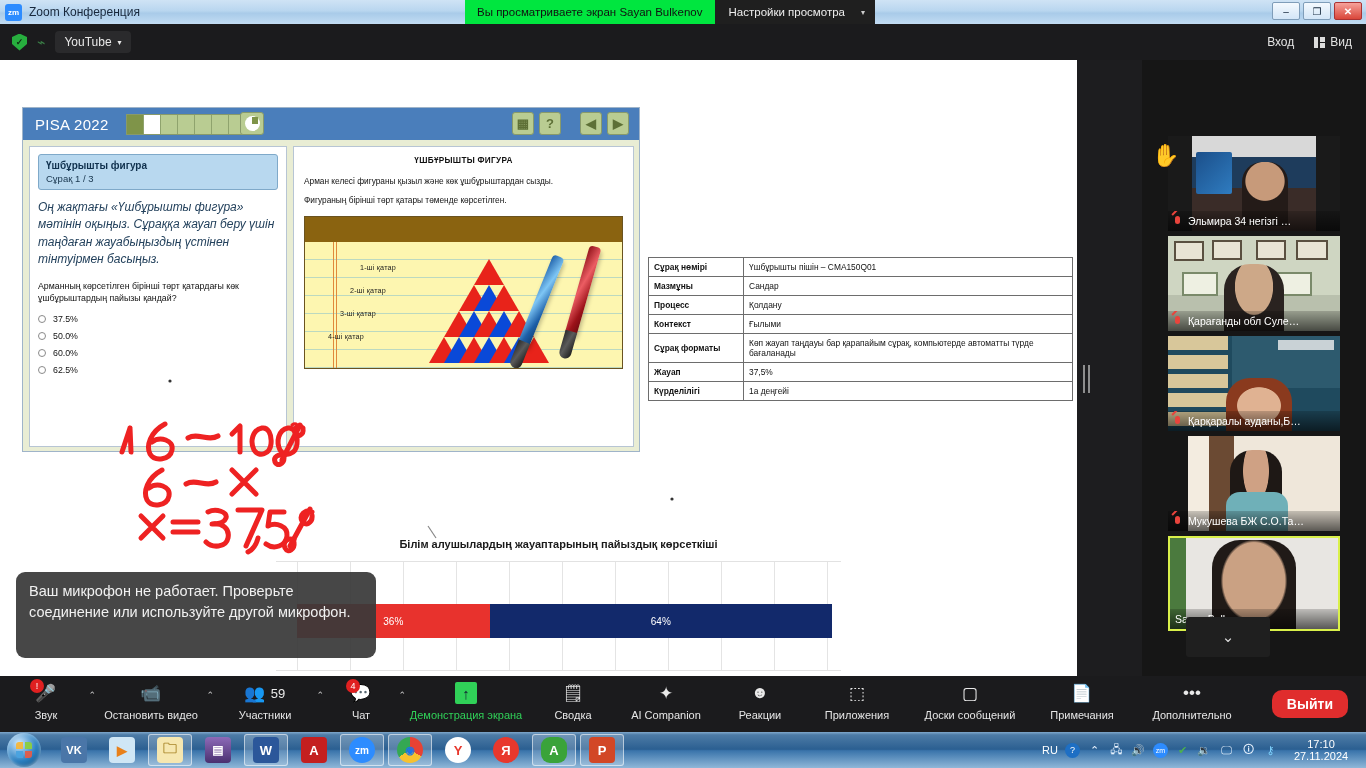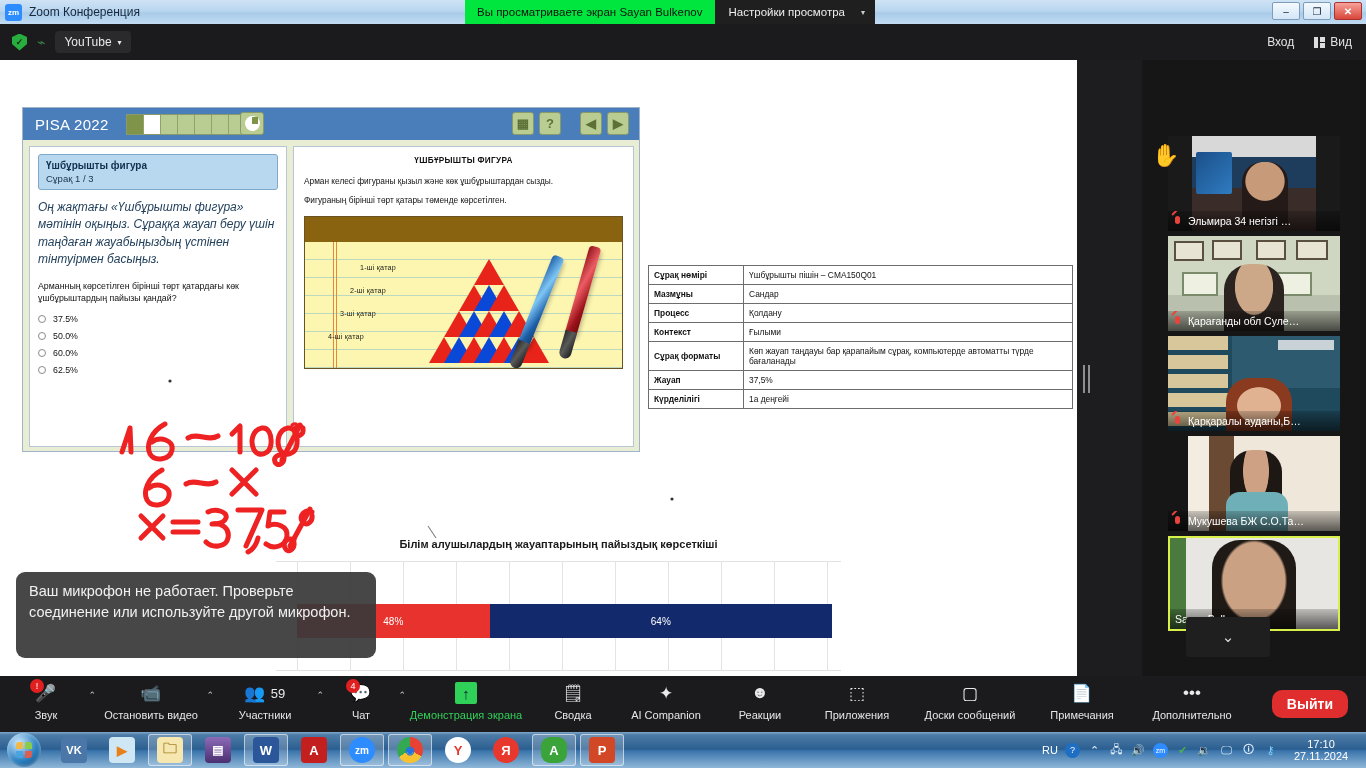--- a/index.html
+++ b/index.html
@@ -146,21 +146,21 @@
   .pen.red {
     left: 272px; top: 28px; width: 12px; height: 92px;
     background: linear-gradient(105deg,#8e1118,#ec5d63 40%,#9c1219 75%,#6d0a10);
     transform: rotate(16deg); box-shadow: 2px 3px 4px rgba(0,0,0,.25);
   }
   .pen.red::after { content:""; position:absolute; left:0; bottom:-24px; width:12px; height:28px;
     background: linear-gradient(105deg,#2b2b2b,#5a5a5a 45%,#1a1a1a); border-radius: 0 0 6px 6px;}
 
   
   .infotable {
-    position: absolute; left: 648px; top: 205px; width: 425px;
+    position: absolute; left: 648px; top: 197px; width: 425px;
     border-collapse: collapse; font-size: 8.4px; background:#fff;
   }
   .infotable td { border: 1px solid #6d6d6d; padding: 4px 5px; vertical-align: middle; color:#111; }
   .infotable td.k { width: 95px; font-weight: bold; }
 
   
   .chartwrap { position: absolute; left: 276px; top: 478px; width: 565px; height: 180px; }
   .chart-title { text-align:center; font-size: 11px; font-weight: bold; color:#1a1a1a; }
   .plot { position: relative; margin-top: 11px; height: 110px;
     border-top: 1px solid #e2e2e2; border-bottom: 1px solid #e2e2e2; background:#fff;}
@@ -456,21 +456,21 @@
         <div class="gridline" style="left:180px"></div>
         <div class="gridline" style="left:233px"></div>
         <div class="gridline" style="left:286px"></div>
         <div class="gridline" style="left:339px"></div>
         <div class="gridline" style="left:392px"></div>
         <div class="gridline" style="left:445px"></div>
         <div class="gridline" style="left:498px"></div>
         <div class="gridline" style="left:551px"></div>
 
         <div class="bar-row">
-          <div class="seg" style="width:36%;background:#e8322d">48%</div>
+          <div class="seg" style="width:36%;background:#e8322d">36%</div>
           <div class="seg" style="width:64%;background:#12296b">64%</div>
         </div>
 
         <div class="xaxis">
           <span class="xtick" style="left:21px">0%</span>
           <span class="xtick" style="left:74px">10%</span>
           <span class="xtick" style="left:127px">20%</span>
           <span class="xtick" style="left:180px">30%</span>
           <span class="xtick" style="left:233px">40%</span>
           <span class="xtick" style="left:286px">50%</span>

